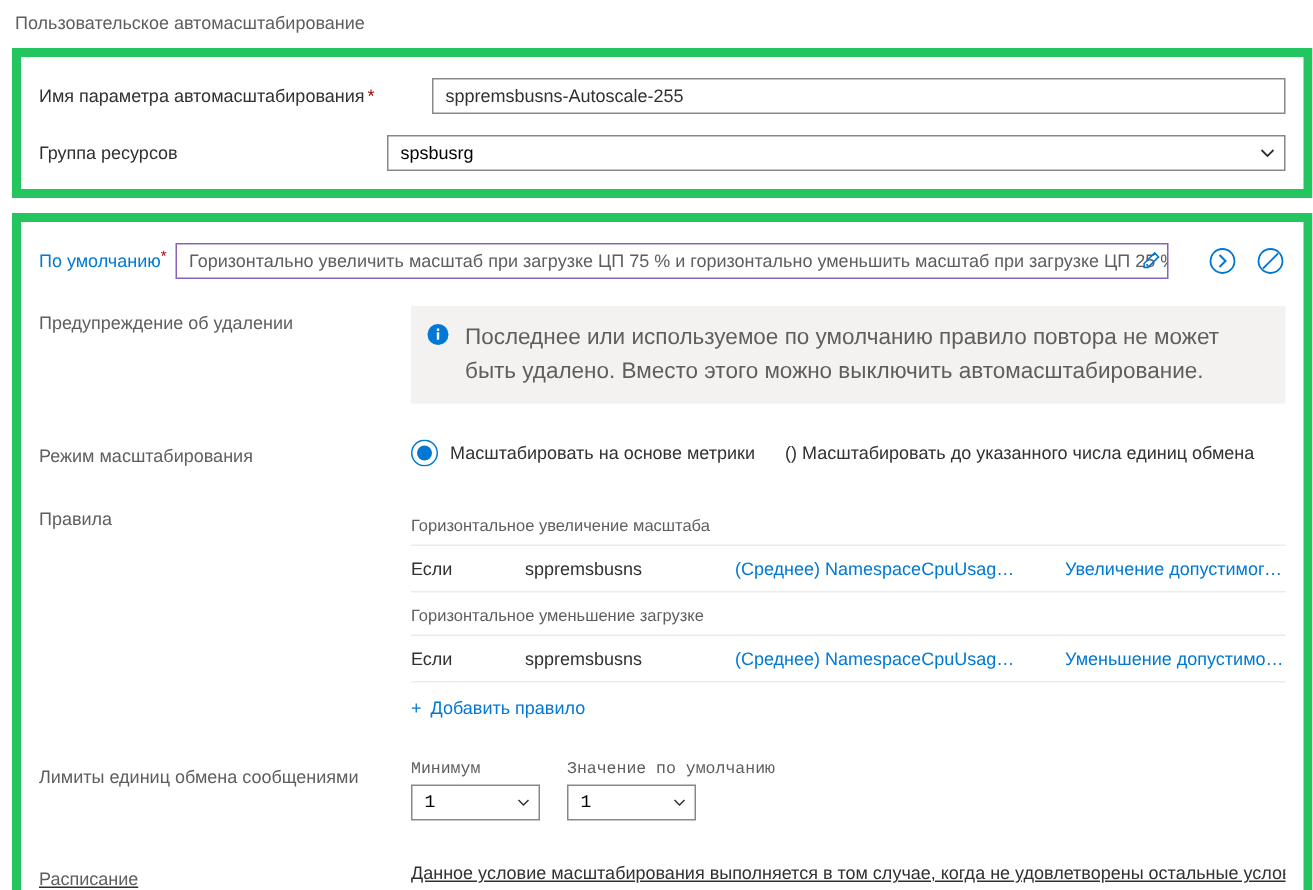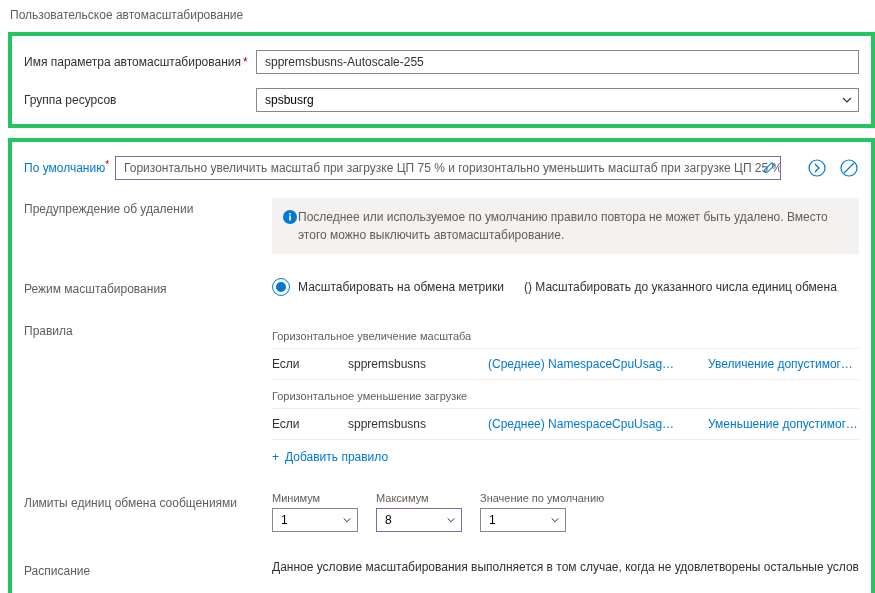--- a/index.html
+++ b/index.html
@@ -10,21 +10,21 @@
     background: #fff;
     width: 875px;
     padding: 4px 0 0 8px;
   }
   .section-title {
     font-size: 12px;
     color: #605e5c;
     margin: 4px 0 10px 2px;
   }
   .panel {
-    border: 4px solid #22c55e;
+    border: 6px solid #22c55e;
     padding: 14px 12px 12px 12px;
     margin-bottom: 10px;
     font-size: 12px;
   }
   .form-row {
     display: flex;
     align-items: center;
     margin-bottom: 14px;
   }
   .form-row:last-child { margin-bottom: 0; }
@@ -35,20 +35,21 @@
   }
   .req { color: #a80000; margin-left: 2px; }
   .text-input {
     flex: 1;
     height: 24px;
     border: 1px solid #8a8886;
     padding: 0 8px;
     font: inherit;
     color: #323130;
     background: #fff;
+    margin-left: 30px;
   }
   .select-wrap {
     flex: 1;
     position: relative;
   }
   .select-wrap select, .mini-select {
     width: 100%;
     height: 24px;
     border: 1px solid #8a8886;
     padding: 0 22px 0 8px;
@@ -110,23 +111,24 @@
     flex-shrink: 0;
     color: #605e5c;
     padding-top: 4px;
   }
   .grid-content { flex: 1; min-width: 0; }
 
   .info-box {
     background: #f3f2f1;
     padding: 10px 12px 10px 10px;
     display: flex;
+    gap: 10px;
     align-items: flex-start;
     color: #605e5c;
-    font-size: 12px;
+    font-size: 15px;
     line-height: 1.5;
   }
   .info-box .icon { flex-shrink: 0; margin-top: 1px; }
 
   .radio-row {
     display: flex;
     align-items: center;
     gap: 8px;
     color: #323130;
     font-size: 12px;
@@ -172,21 +174,21 @@
     padding: 10px 0 0 0;
     display: flex; align-items: center; gap: 6px;
     cursor: pointer;
   }
 
   .limits-row {
     display: flex;
     gap: 18px;
   }
   .limit-col {
-    display: flex; flex-direction: column; gap: 4px;
+    display: flex; flex-direction: column; gap: 4px; font-family: Liberation Mono, monospace;
   }
   .limit-col label { color: #605e5c; font-size: 11px; }
   .limit-select-wrap {
     position: relative;
     width: 86px;
   }
   .mini-select.highlight { border-color: #8764b8; }
 
   .schedule-text {
     color: #323130;
@@ -266,21 +268,21 @@
     </div>
   </div>
 
   <div class="grid-row">
     <div class="grid-label">Режим масштабирования</div>
     <div class="grid-content">
       <div class="radio-row">
         <span class="radio-outer">
             <span class="radio-inner"></span>
           </span>
-        <span>Масштабировать на обмена метрики</span>
+        <span>Масштабировать на основе метрики</span>
         <span style="width:4px;"></span>
         <span>
           () <span>Масштабировать до указанного числа единиц обмена</span>
         </span>
       </div>
     </div>
   </div>
 
   <div class="grid-row" style="margin-bottom:28px;">
     <div class="grid-label">Правила</div>
@@ -307,31 +309,20 @@
   </div>
 
   <div class="grid-row" style="margin-bottom:28px;">
     <div class="grid-label">Лимиты единиц обмена сообщениями</div>
     <div class="grid-content">
       <div class="limits-row">
         <div class="limit-col">
           <label>Минимум</label>
           <div class="limit-select-wrap">
             <select class="mini-select"><option>1</option></select>
-            <span class="chevron">
-                <svg width="10" height="10" viewBox="0 0 12 12">
-                  <path d="M2 4 L6 8 L10 4" stroke="#323130" stroke-width="1.2" fill="none"></path>
-                </svg>
-              </span>
-          </div>
-        </div>
-        <div class="limit-col">
-          <label>Максимум</label>
-          <div class="limit-select-wrap">
-            <select class="mini-select highlight"><option>8</option></select>
             <span class="chevron">
                 <svg width="10" height="10" viewBox="0 0 12 12">
                   <path d="M2 4 L6 8 L10 4" stroke="#323130" stroke-width="1.2" fill="none"></path>
                 </svg>
               </span>
           </div>
         </div>
         <div class="limit-col">
           <label>Значение по умолчанию</label>
           <div class="limit-select-wrap">
@@ -340,18 +331,18 @@
                 <svg width="10" height="10" viewBox="0 0 12 12">
                   <path d="M2 4 L6 8 L10 4" stroke="#323130" stroke-width="1.2" fill="none"></path>
                 </svg>
               </span>
           </div>
         </div>
       </div>
     </div>
   </div>
 
-  <div class="grid-row" style="margin-bottom:0;">
+  <div class="grid-row" style="margin-bottom:0;text-decoration:underline;">
     <div class="grid-label">Расписание</div>
     <div class="grid-content schedule-text">Данное условие масштабирования выполняется в том случае, когда не удовлетворены остальные условия</div>
   </div>
 
 </div>
 
 </body></html>

